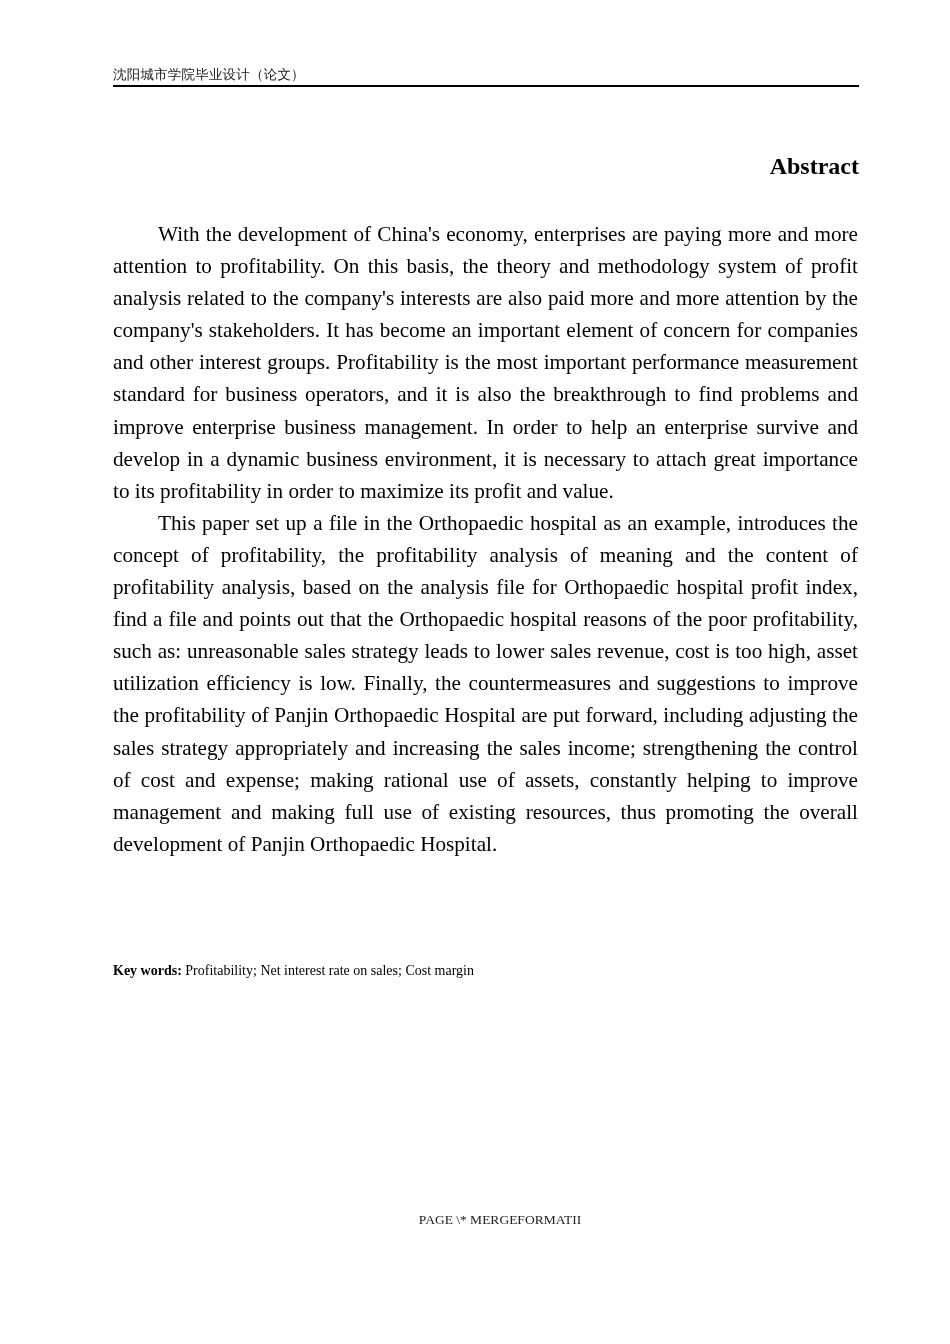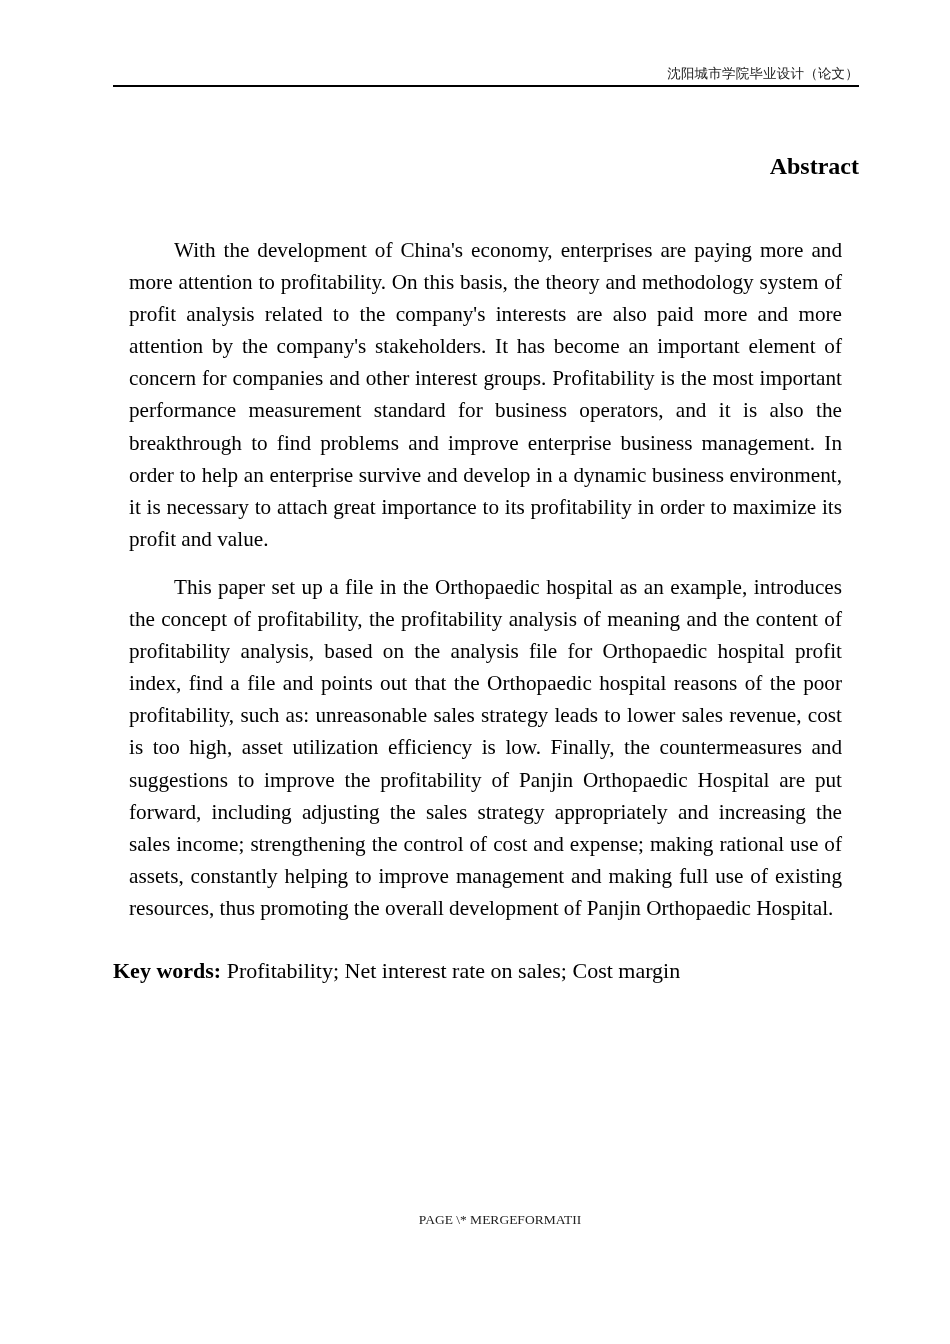--- a/index.html
+++ b/index.html
@@ -13,25 +13,25 @@
       position: relative;
       overflow: hidden;
       font-family: "Liberation Serif", "DejaVu Serif", serif;
       color: #000000;
     }
     .page-header {
       position: absolute;
       left: 113px;
       top: 66px;
       width: 746px;
-      text-align: right;
+      text-align: left;
       font-size: 13.5px;
       line-height: 18px;
       color: #222222;
-      font-family: Liberation Mono, monospace;
+      font-family: Liberation Serif, serif;
       letter-spacing: 0.2px;
     }
     .header-rule {
       position: absolute;
       left: 113px;
       top: 85px;
       width: 746px;
       height: 0;
       border-top: 2px solid #000000;
     }
@@ -48,29 +48,29 @@
     .body-text {
       position: absolute;
       left: 113px;
       top: 218px;
       width: 745px;
       font-size: 21.2px;
       line-height: 32.1px;
       text-align: justify;
     }
     .body-text p {
-      margin: 16px;
+      margin: 0;
       text-indent: 45px;
     }
     .keywords {
       position: absolute;
       left: 113px;
       top: 956px;
       width: 746px;
-      font-size: 22px;
+      font-size: 14px;
       line-height: 30px;
     }
     .keywords .kw-label {
       font-weight: bold;
     }
     .page-footer {
       position: absolute;
       left: 0;
       top: 1211px;
       width: 1000px;

